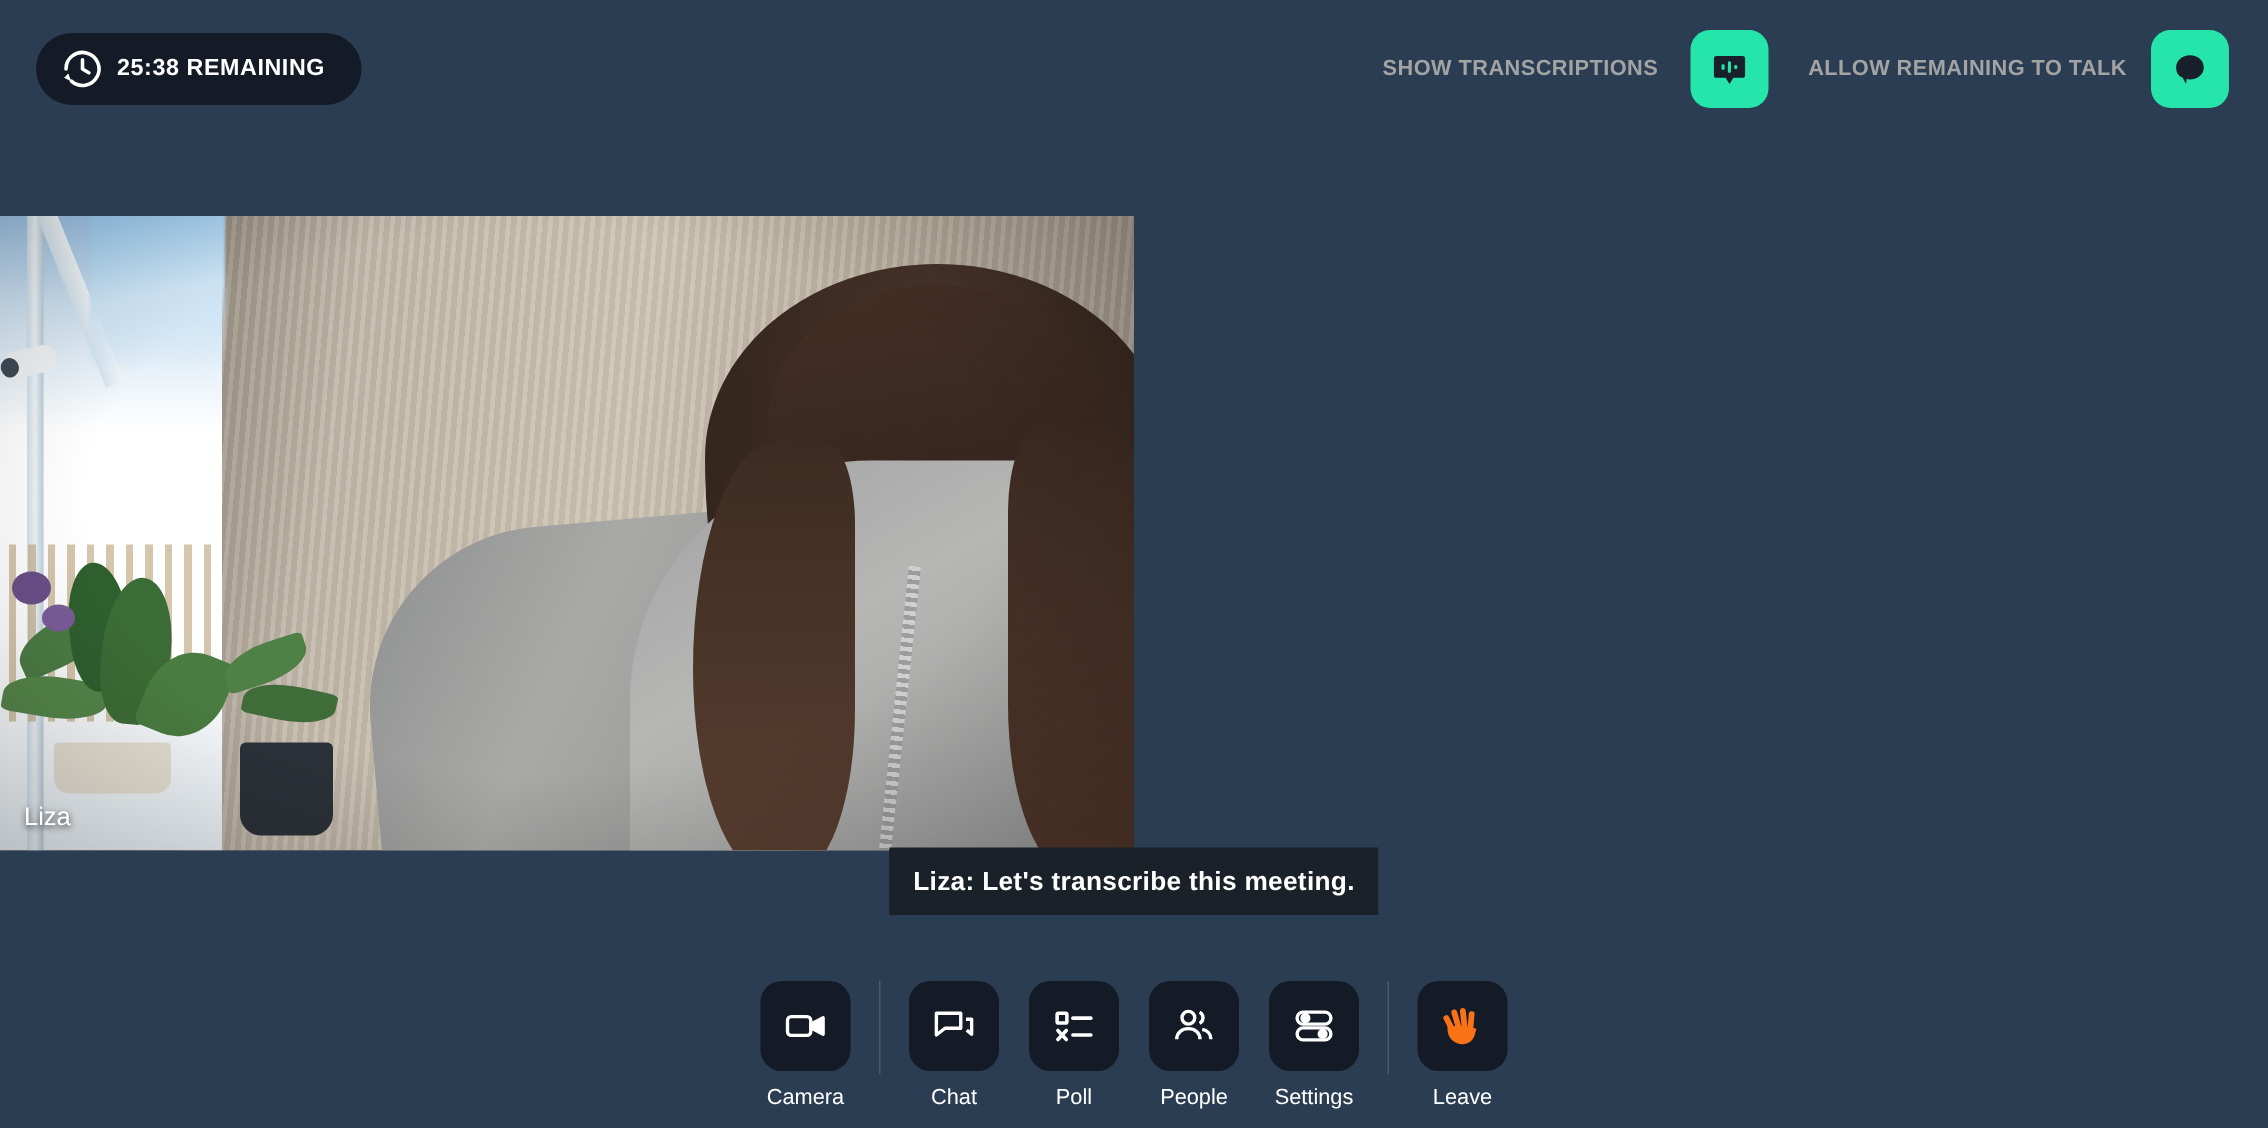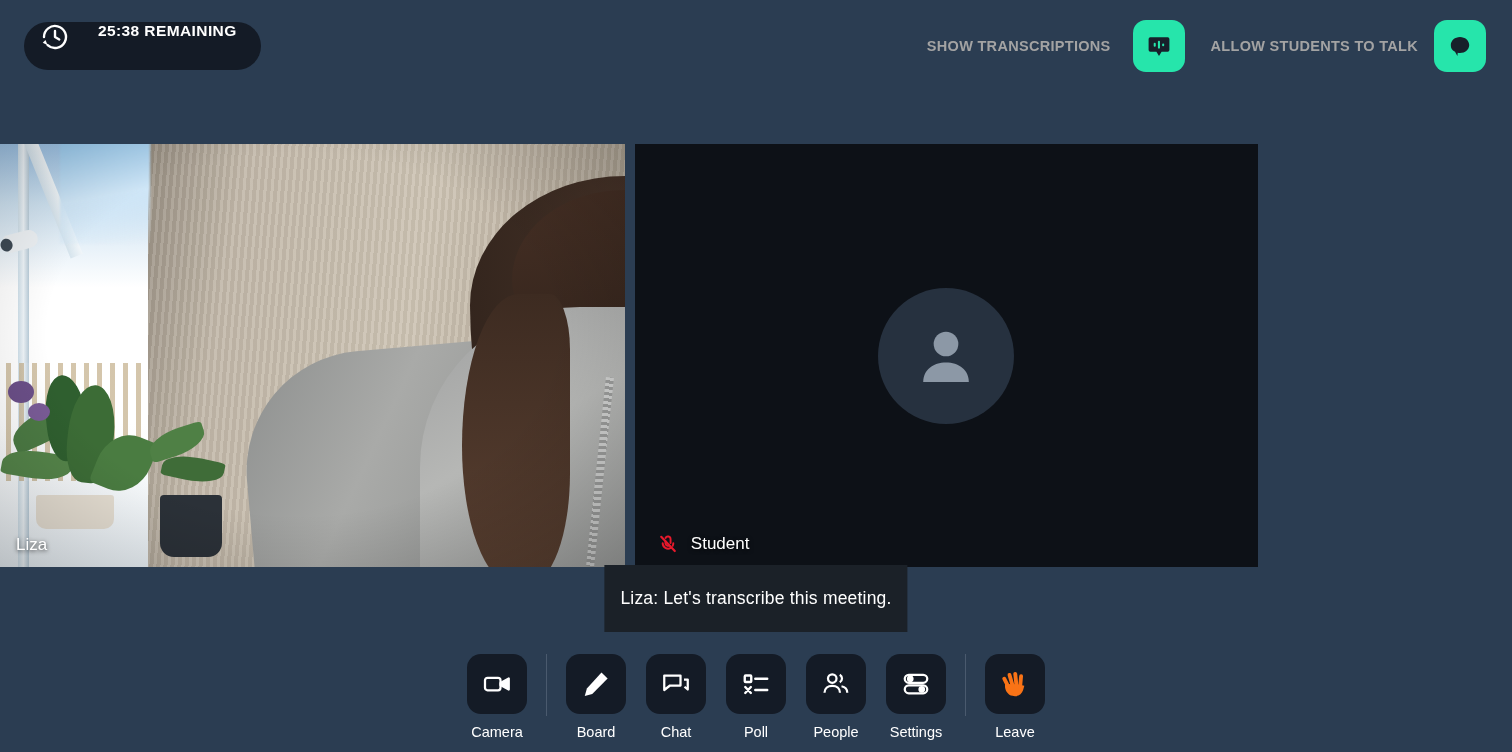--- a/index.html
+++ b/index.html
@@ -10,21 +10,21 @@
     overflow: hidden;
   }
   #app { position: relative; width: 1512px; height: 752px; background: #2b3d52; }
 
   
   .topbar {
     position: absolute; top: 0; left: 0; width: 1512px; height: 92px;
   }
   .timer-pill {
     position: absolute; left: 24px; top: 22px;
-    height: 48px; display: flex; align-items: flex-start; gap: 28px;
+    height: 48px; display: flex; align-items: center; gap: 8px;
     background: #141b26; border-radius: 24px; padding: 0 24px 0 16px;
   }
   .timer-icon { width: 30px; height: 30px; display: block; flex: 0 0 auto; }
   .timer-text {
     color: #ffffff; font-size: 15.5px; font-weight: 700;
     letter-spacing: 0.4px; white-space: nowrap;
   }
 
   .top-right {
     position: absolute; right: 26px; top: 20px;
@@ -183,22 +183,22 @@
     position: absolute; left: 50%; top: 50%;
     transform: translate(-50%,-50%);
     width: 136px; height: 136px; border-radius: 50%;
     background: #26313f;
     display: flex; align-items: center; justify-content: center;
   }
 
   
   .caption {
     position: absolute; left: 50%; transform: translateX(-50%);
-    top: 565px; background: #1b2128; padding: 23px 16px;
-    color: #ffffff; font-size: 17.5px; font-weight: 400;
+    top: 565px; background: #1b2128; padding: 12px 16px;
+    color: #ffffff; font-size: 17.5px; font-weight: 700;
     letter-spacing: .2px; white-space: nowrap; z-index: 20;
   }
 
   
   .toolbar {
     position: absolute; left: 50%; transform: translateX(-50%);
     bottom: 12px; display: flex; align-items: center; gap: 0;
   }
   .tb-item {
     width: 80px; display: flex; flex-direction: column; align-items: center;
@@ -242,21 +242,21 @@
         <span>
           <svg width="26" height="26" viewBox="0 0 24 24">
             <path d="M4 4h16a1.6 1.6 0 0 1 1.6 1.6v10.2A1.6 1.6 0 0 1 20 17.4h-5.6L12 21.2l-2.4-3.8H4a1.6 1.6 0 0 1-1.6-1.6V5.6A1.6 1.6 0 0 1 4 4z" fill="#17202b"></path>
             <rect x="7.1" y="9.0" width="1.9" height="3.6" rx=".9" fill="#26e5ab"></rect>
             <rect x="11.0" y="7.2" width="1.9" height="7.2" rx=".9" fill="#26e5ab"></rect>
             <rect x="14.9" y="9.6" width="1.9" height="2.6" rx=".9" fill="#26e5ab"></rect>
           </svg>
         </span>
       </button>
       <span class="gap-c"></span>
-      <span class="tr-label">ALLOW STUDENTS TO TALK</span>
+      <span class="tr-label">ALLOW REMAINING TO TALK</span>
       <span class="gap-b"></span>
       <button class="tr-toggle">
         <span>
           <svg width="26" height="26" viewBox="0 0 24 24">
             <path d="M12 3.6c4.7 0 8.5 3.3 8.5 7.4 0 4.1-3.8 7.4-8.5 7.4-.7 0-1.4-.07-2.1-.22l-.3 3.0-2.2-3.9C4.5 16.0 3.5 13.9 3.5 11 3.5 6.9 7.3 3.6 12 3.6z" fill="#17202b"></path>
           </svg>
         </span>
       </button>
     </div>
   </div>
@@ -306,43 +306,20 @@
         <div class="cam-hair-r"></div>
         <div class="cam-zip"></div>
         <div class="cam-vignette"></div>
       </div>
 
       <div class="name-tag">
         <span class="name-text">Liza</span>
       </div>
     </div>
 
-    <div class="tile tile-peer">
-      <div class="avatar-circle">
-        <span>
-          <svg width="74" height="74" viewBox="0 0 24 24" fill="#8c98a6">
-            <circle cx="12" cy="8.1" r="4.0"></circle>
-            <path d="M4.6 20.4c0-3.9 3.3-6.3 7.4-6.3s7.4 2.4 7.4 6.3z"></path>
-          </svg>
-        </span>
-      </div>
-
-      <div class="name-tag name-tag-peer">
-        <span>
-          <svg width="22" height="22" viewBox="0 0 24 24" fill="none" stroke="#e8192c" stroke-width="2.1" stroke-linecap="round">
-            <path d="M9.3 5.4a2.9 2.9 0 0 1 5.5 1.3v4.2"></path>
-            <path d="M9.2 9.0v2.1a2.9 2.9 0 0 0 4.4 2.5"></path>
-            <path d="M6.2 11.2a5.9 5.9 0 0 0 8.8 5.1"></path>
-            <path d="M17.8 11.2a5.9 5.9 0 0 1-.7 2.8"></path>
-            <path d="M4.6 4.2 19.4 19.6" stroke-width="2.4"></path>
-          </svg>
-        </span>
-        <span class="name-text">Student</span>
-      </div>
-    </div>
   </div>
 
   <div class="caption">Liza: Let's transcribe this meeting.</div>
 
   <div class="toolbar">
 
     <div class="tb-item">
       <button class="tb-btn">
         <span>
           <svg width="30" height="30" viewBox="0 0 24 24" fill="none" stroke="#ffffff" stroke-width="1.8" stroke-linejoin="round">
@@ -350,30 +327,20 @@
             <path d="M14.8 11.1 21.4 7.6v8.8l-6.6-3.5z" fill="#ffffff" stroke="#ffffff"></path>
           </svg>
         </span>
       </button>
       <span class="tb-label">Camera</span>
     </div>
 
 
     <div class="tb-sep"></div>
 
-    <div class="tb-item">
-      <button class="tb-btn">
-        <span>
-          <svg width="30" height="30" viewBox="0 0 24 24" fill="#ffffff">
-            <path d="M16.4 2.7 21.3 7.6 9.0 19.9 3.0 21.6l1.7-6.0z"></path>
-          </svg>
-        </span>
-      </button>
-      <span class="tb-label">Board</span>
-    </div>
 
     <div class="tb-item">
       <button class="tb-btn">
         <span>
           <svg width="30" height="30" viewBox="0 0 24 24" fill="none" stroke="#ffffff" stroke-width="1.8" stroke-linejoin="round">
             <path d="M2.6 5.2h13.0v8.0H7.2l-4.6 3.6z"></path>
             <path d="M18.4 8.4h3.0v8.0l-2.6-2.2"></path>
           </svg>
         </span>
       </button>

